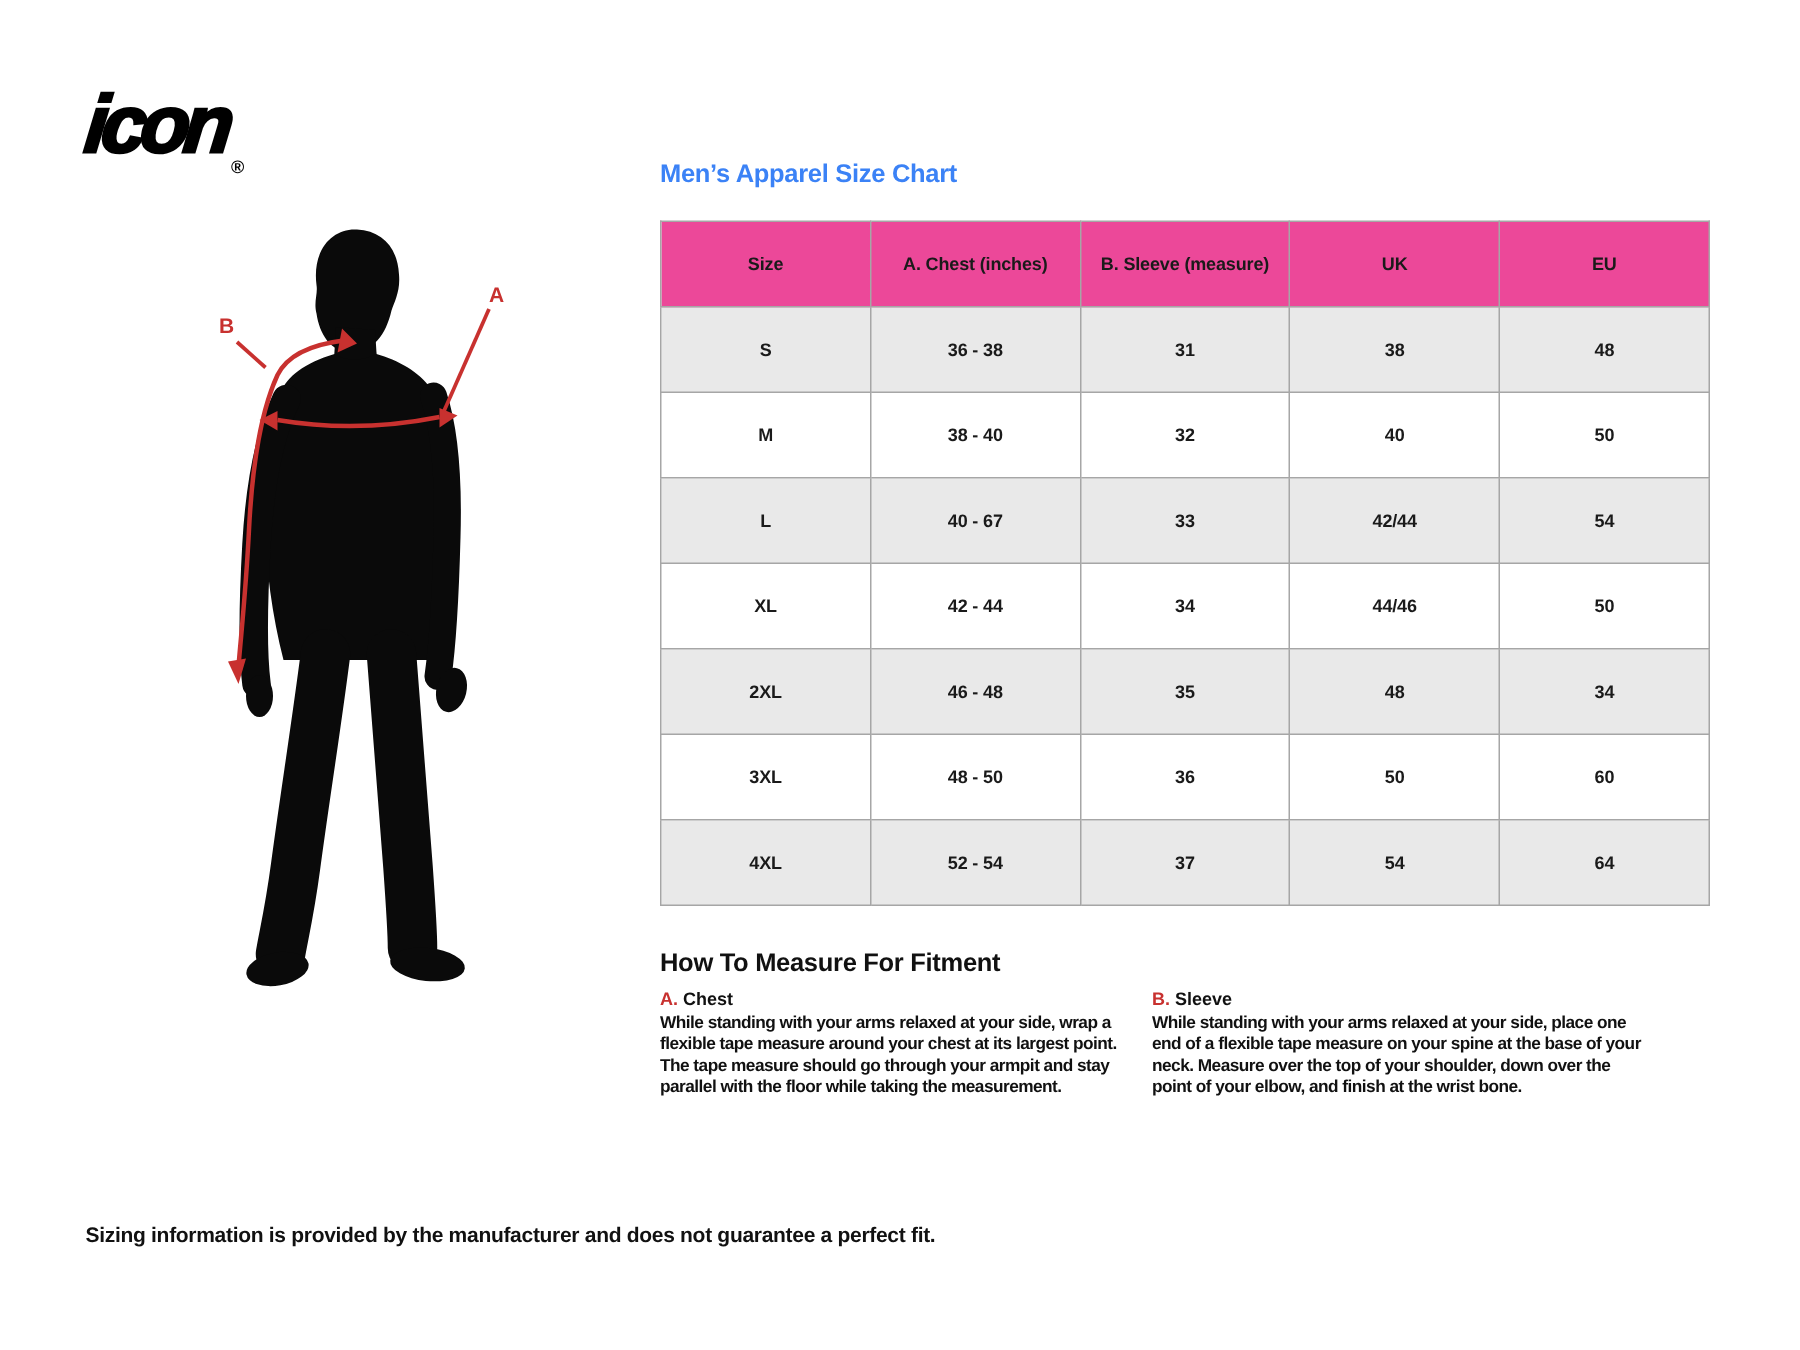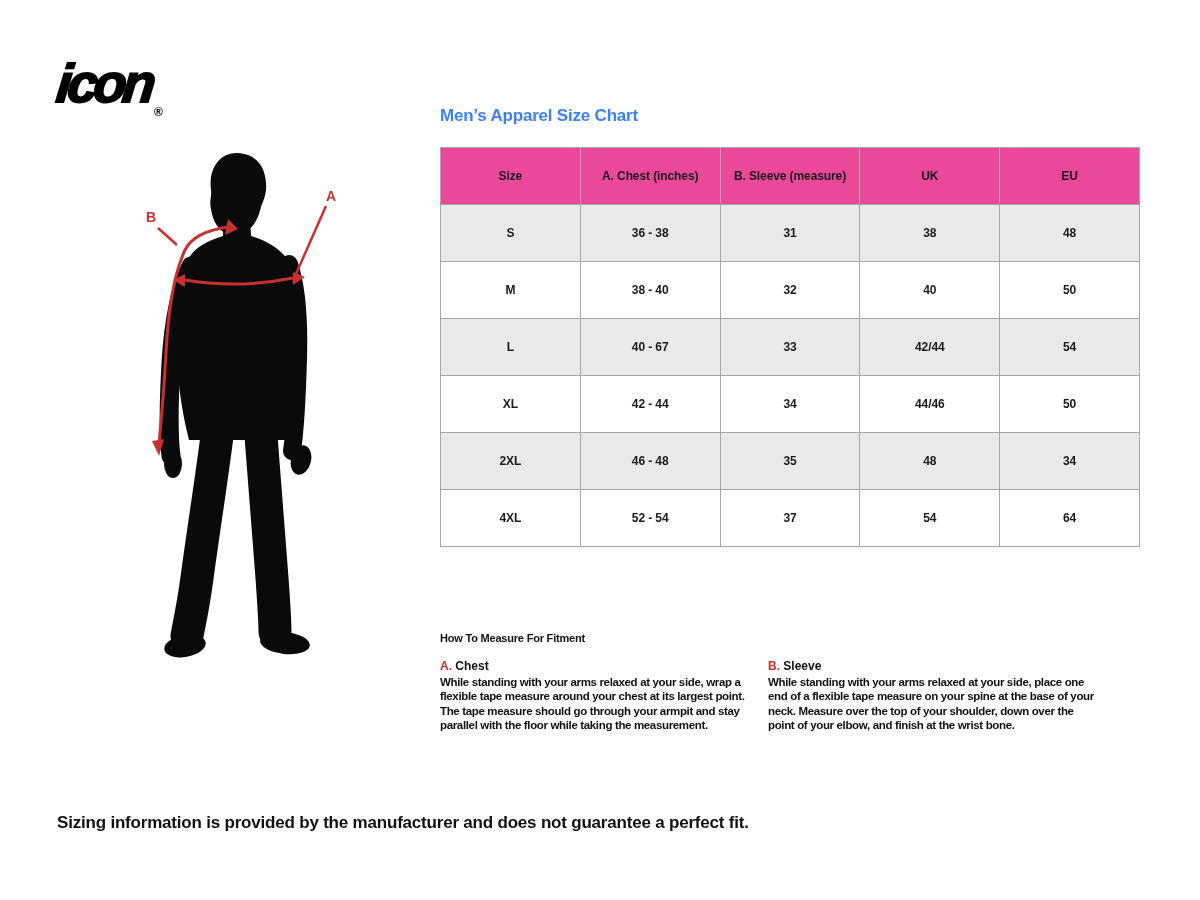--- a/index.html
+++ b/index.html
@@ -77,21 +77,21 @@
   .size-table thead th { background: #ec4899; }
   .size-table tbody tr:nth-child(odd) td { background: #e9e9e9; }
   .size-table tbody tr:nth-child(even) td { background: #ffffff; }
 
   
   .measure-title {
     position: absolute;
     left: 440px;
     top: 632px;
     margin: 0;
-    font-size: 11px;
+    font-size: 17px;
     font-weight: bold;
     letter-spacing: -0.2px;
     color: #111;
   }
   .measure-section { position: absolute; top: 659px; }
   .measure-section.a { left: 440px; width: 308px; }
   .measure-section.b { left: 768px; width: 332px; }
   .measure-head { font-size: 12px; font-weight: bold; color: #111; }
   .measure-letter { color: #c8312f; }
   .measure-text {
@@ -101,21 +101,21 @@
     line-height: 14.3px;
     letter-spacing: -0.35px;
     color: #111;
   }
 
   
   .footer {
     position: absolute;
     left: 57px;
     top: 817px;
-    font-size: 17px;
+    font-size: 14px;
     font-weight: bold;
     line-height: 12.5px;
     letter-spacing: -0.2px;
     color: #111;
   }
 
   .fig-label {
     font-family: "Liberation Sans", sans-serif;
     font-weight: bold;
     font-size: 14px;
@@ -214,20 +214,27 @@
         <td>50</td>
       </tr>
       <tr>
         <td>2XL</td>
         <td>46 - 48</td>
         <td>35</td>
         <td>48</td>
         <td>34</td>
       </tr>
       <tr>
+        <td>3XL</td>
+        <td>48 - 50</td>
+        <td>36</td>
+        <td>50</td>
+        <td>60</td>
+      </tr>
+      <tr>
         <td>4XL</td>
         <td>52 - 54</td>
         <td>37</td>
         <td>54</td>
         <td>64</td>
       </tr>
     </tbody>
   </table>
 
   <h2 class="measure-title">How To Measure For Fitment</h2>

